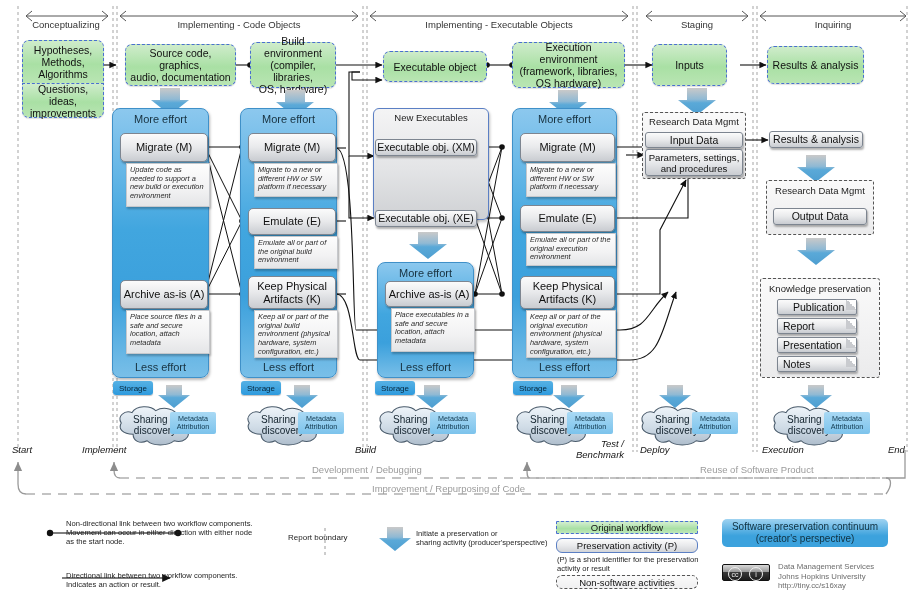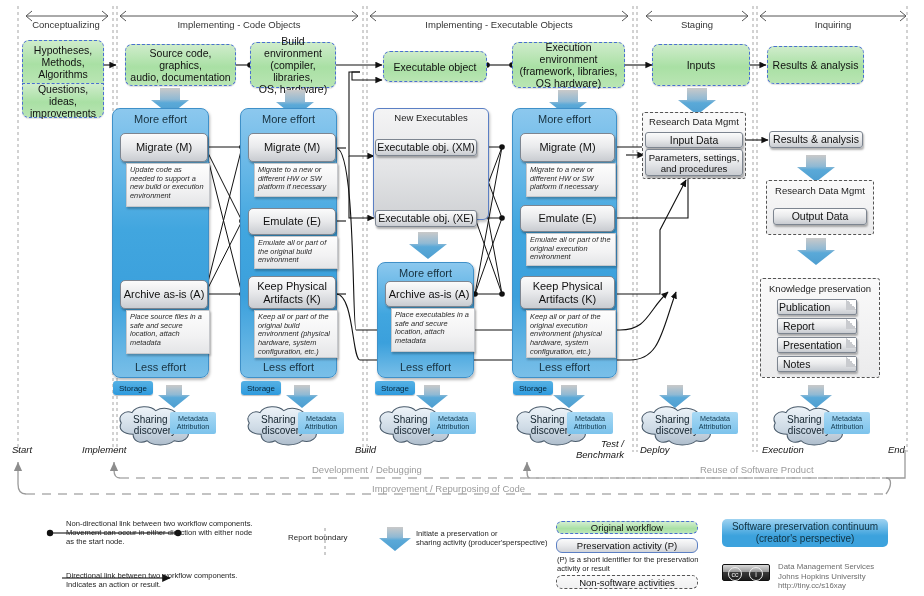--- a/index.html
+++ b/index.html
@@ -80,21 +80,21 @@
 
   
   .milestone{font-style:italic;font-size:9.5px;color:#151515;line-height:11px;}
 
   
   .flowlabel{font-size:9.5px;color:#9b9b9b;}
 
   
   .legend-txt{font-size:7.6px;line-height:9.2px;color:#1d1d1d;}
   .legend-chip{
-    font-size:9.5px;text-align:center;border-radius:6px;
+    font-size:9.5px;text-align:center;border-radius:1px;
     display:flex;align-items:center;justify-content:center;color:#111;
   }
   .chip-green{border:1px dashed #4a6fd0;
     background:linear-gradient(180deg,#d3eed0 0%,#a9e0a4 60%,#bde7b8 100%);}
   .chip-pres{border:1px solid #5b7fc4;border-radius:6px;
     background:linear-gradient(180deg,#fbfbfb 0%,#e9eaec 50%,#d2d4d8 100%);}
   .chip-nonsw{border:1px dashed #555;border-radius:6px;
     background:linear-gradient(180deg,#fafafa 0%,#f0f0f1 100%);}
   .chip-cont{border-radius:5px;font-size:10px;line-height:12px;color:#10303f;
     background:linear-gradient(180deg,#9fd3f1 0%,#3ca2dd 60%,#3ca2dd 100%);
@@ -281,21 +281,21 @@
   <div class="abs green" style="left:250px;top:42px;width:86px;height:46px;white-space:pre-line;">Build environment
 (compiler, libraries,
 OS, hardware)</div>
 
   <div class="abs green" style="left:383px;top:51px;width:104px;height:31px;">Executable object</div>
 
   <div class="abs green" style="left:512px;top:42px;width:113px;height:46px;white-space:pre-line;">Execution environment
 (framework, libraries,
 OS hardware)</div>
 
-  <div class="abs green" style="left:652px;top:44px;width:98px;height:42px;">Inputs</div>
+  <div class="abs green" style="left:652px;top:44px;width:75px;height:42px;">Inputs</div>
 
   <div class="abs green" style="left:767px;top:46px;width:97px;height:38px;">Results &amp; analysis</div>
 
   <svg class="layer" width="924" height="596">
     <g fill="url(#bluearrow)">
 
       <path d="M160,88 h20 v12 h9 l-19,15 l-19,-15 h9 z"></path>
 
       <path d="M285,90 h20 v12 h9 l-19,15 l-19,-15 h9 z"></path>
 
@@ -374,21 +374,21 @@
 and procedures</div>
 
   <div class="abs pres small" style="left:769px;top:131px;width:94px;height:17px;border-radius:3px;">Results &amp; analysis</div>
 
   <div class="abs nonsw" style="left:766px;top:180px;width:108px;height:55px;"></div>
   <div class="abs" style="left:766px;top:185px;width:108px;text-align:center;font-size:9.5px;color:#222;">Research Data Mgmt</div>
   <div class="abs pres small" style="left:773px;top:208px;width:94px;height:17px;border-radius:3px;">Output Data</div>
 
   <div class="abs nonsw" style="left:760px;top:278px;width:120px;height:100px;"></div>
   <div class="abs" style="left:760px;top:283px;width:120px;text-align:center;font-size:9.5px;color:#222;">Knowledge preservation</div>
-  <div class="abs pres small" style="left:777px;top:299px;width:80px;height:16px;border-radius:2px;justify-content:flex-start;padding-left:1px;position:absolute;">
+  <div class="abs pres small" style="left:777px;top:299px;width:80px;height:16px;border-radius:2px;justify-content:flex-start;padding-left:15px;position:absolute;">
     <span>Publication</span>
     <span class="fold"></span>
   </div>
   <div class="abs pres small" style="left:777px;top:318px;width:80px;height:16px;border-radius:2px;justify-content:flex-start;padding-left:5px;">
     <span>Report</span>
     <span class="fold"></span>
   </div>
   <div class="abs pres small" style="left:777px;top:337px;width:80px;height:16px;border-radius:2px;justify-content:flex-start;padding-left:5px;">
     <span>Presentation</span>
     <span class="fold"></span>

